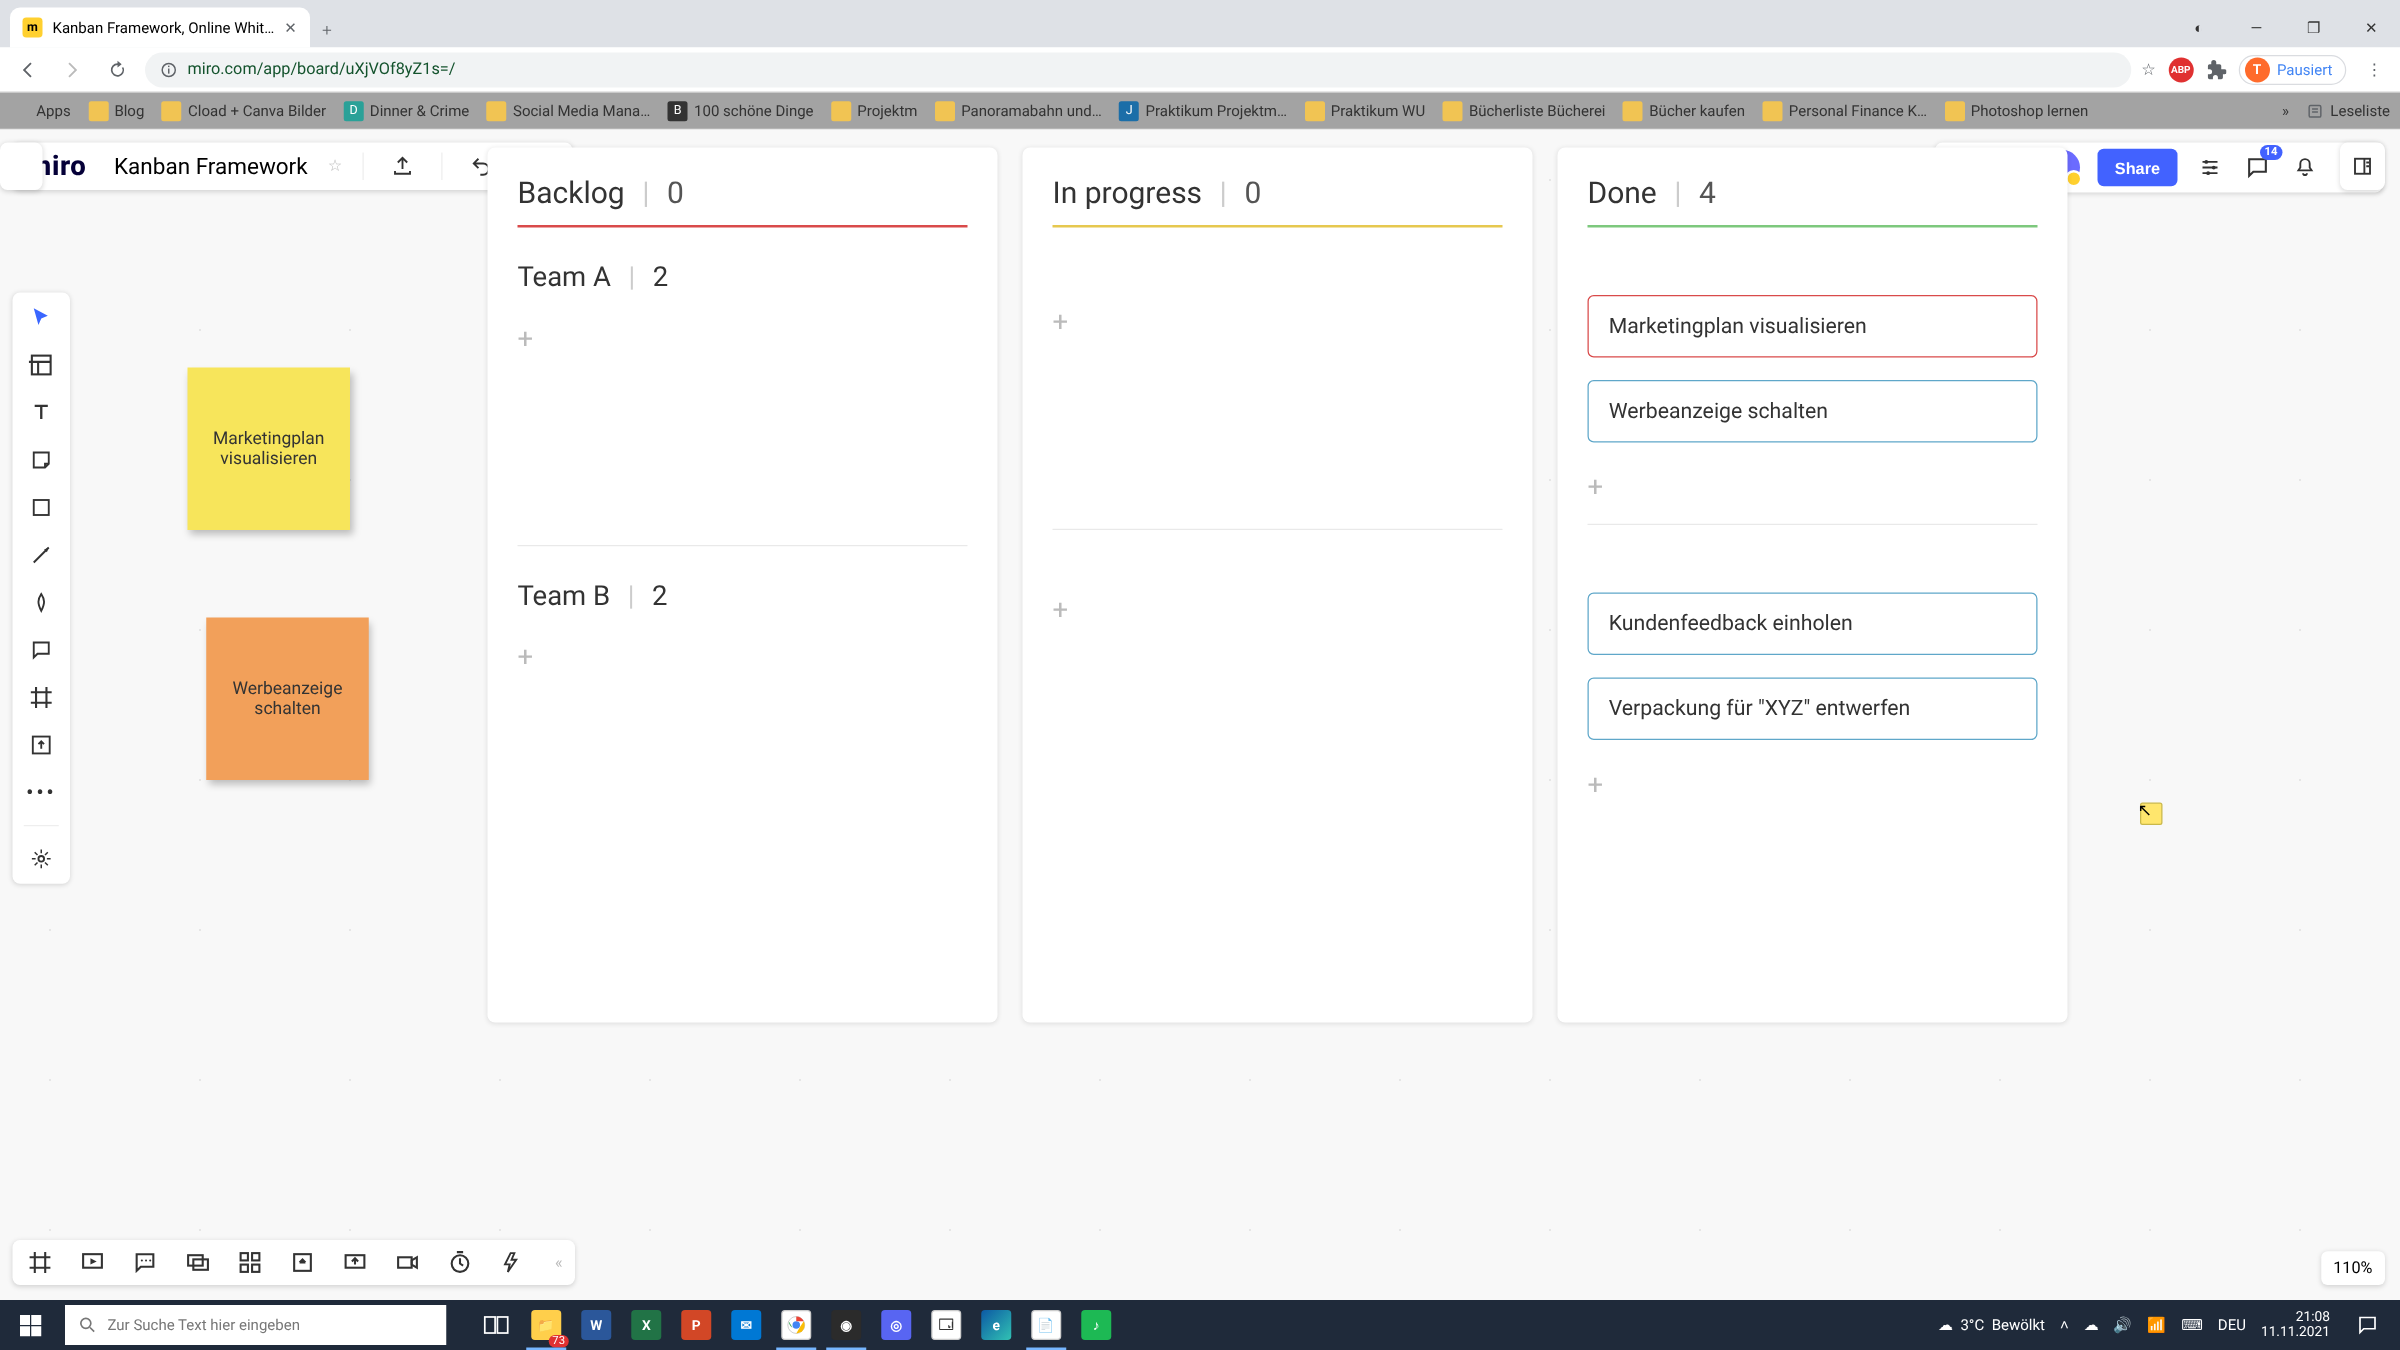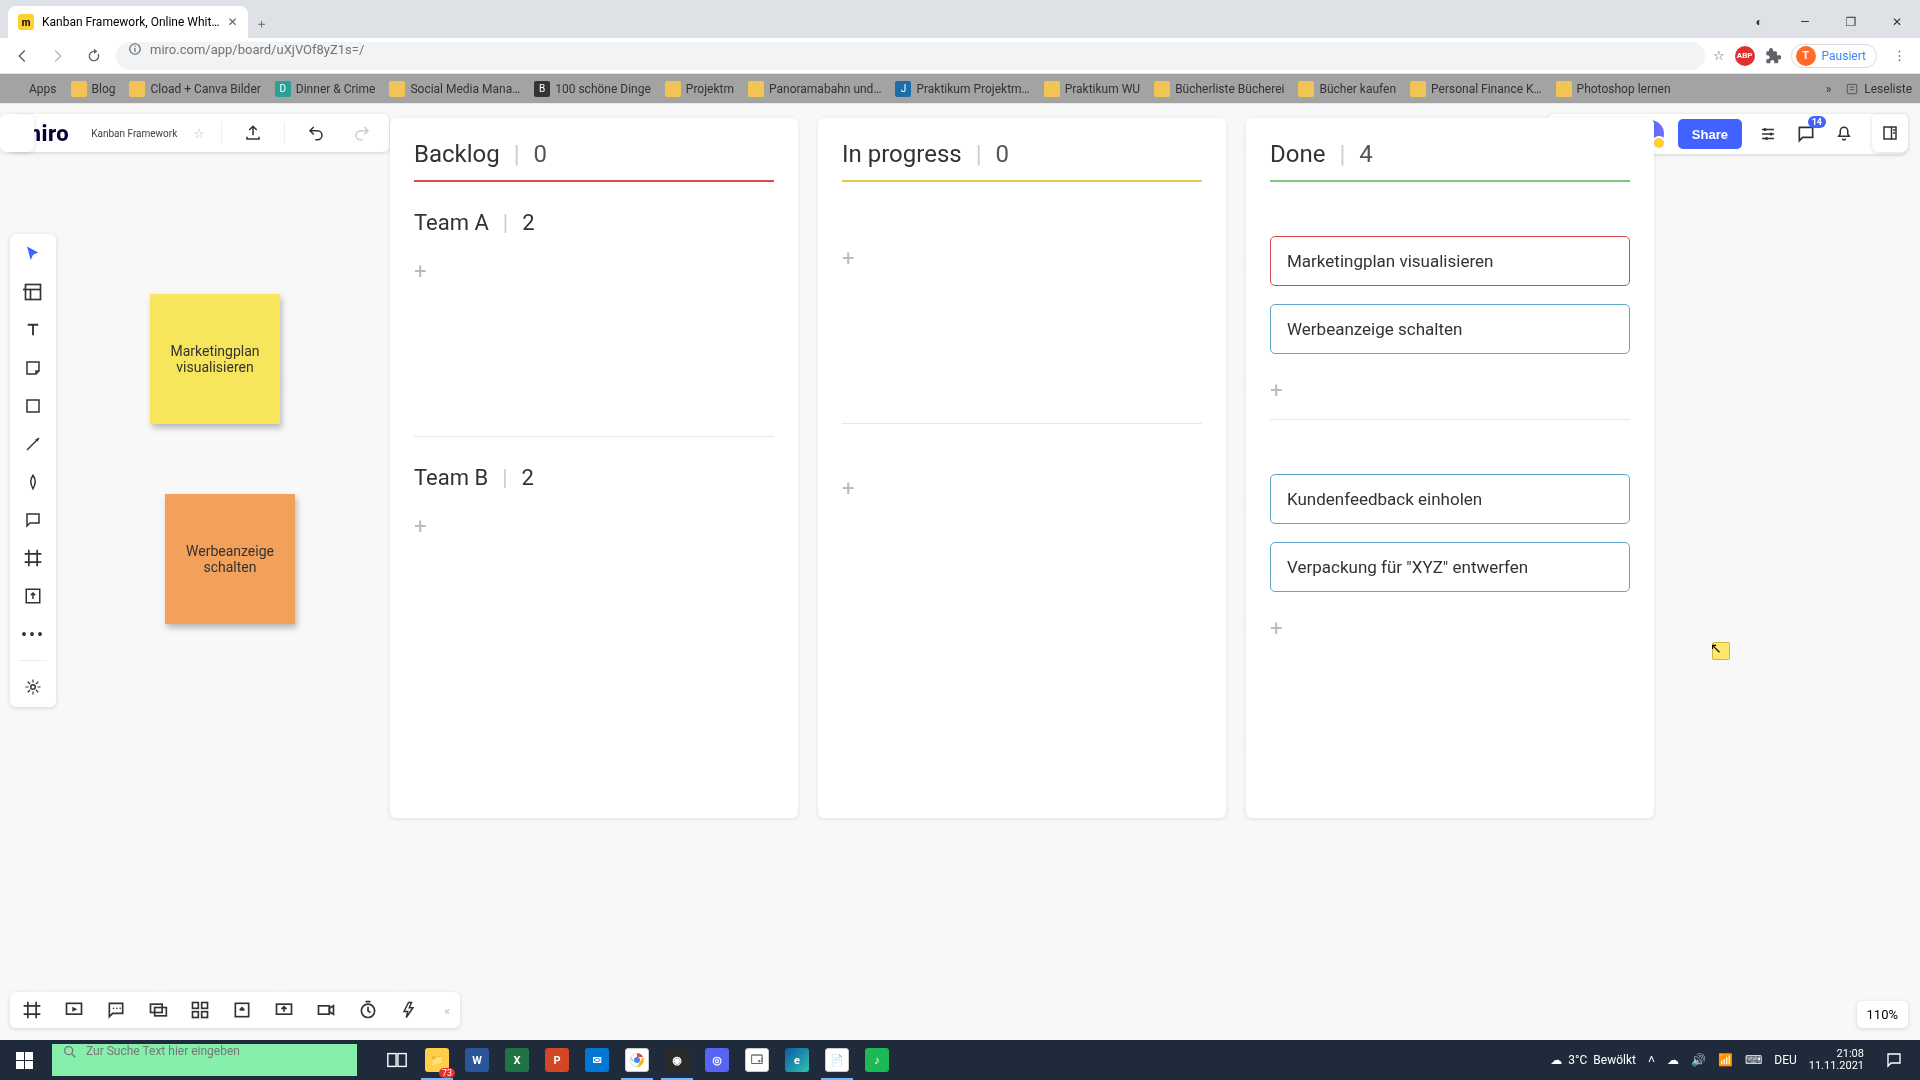--- a/index.html
+++ b/index.html
@@ -10,21 +10,21 @@
   .browser-tab { background: #fff; height: 32px; min-width: 230px; border-radius: 8px 8px 0 0; display: flex; align-items: center; padding: 0 10px; gap: 8px; font-size: 12px; }
   .browser-tab .favicon { width: 16px; height: 16px; background: #ffd02f; border-radius: 3px; display:flex; align-items:center; justify-content:center; font-size:10px; font-weight:bold;}
   .browser-tab .tab-close { margin-left: auto; color:#5f6368; cursor:pointer;}
   .new-tab { width: 28px; height: 28px; display:flex; align-items:center; justify-content:center; color:#5f6368; cursor:pointer;}
   .win-controls { margin-left:auto; display:flex; height:32px;}
   .win-controls div { width:46px; display:flex; align-items:center; justify-content:center; color:#333; cursor:pointer; font-size:12px;}
 
   .addr-bar { height: 36px; background:#fff; border-bottom:1px solid #e0e0e0; display:flex; align-items:center; padding:0 8px; gap:8px;}
   .nav-btn { width:28px; height:28px; border-radius:50%; display:flex; align-items:center; justify-content:center; color:#5f6368; cursor:pointer;}
   .nav-btn.disabled{color:#bbb;}
-  .url-box { flex:1; height:28px; background:#f1f3f4; border-radius:14px; display:flex; align-items:flex-start; padding:0 12px; color:#737373; font-size:13px;}
+  .url-box { flex:1; height:28px; background:#f1f3f4; border-radius:14px; display:flex; align-items:center; padding:0 12px; color:#14532d; font-size:13px;}
   .addr-right { display:flex; gap:10px; align-items:center;}
   .star{color:#5f6368;}
   .adp{ width:20px; height:20px; border-radius:50%; background:#e03131; color:#fff; font-size:8px; font-weight:bold; display:flex; align-items:center; justify-content:center;}
   .ext-icon{color:#5f6368;}
   .chrome-avatar{ width:20px; height:20px; border-radius:50%; background:#ff6b2b; color:#fff; font-size:11px; font-weight:bold; display:flex; align-items:center; justify-content:center;}
   .paused-pill{ border:1px solid #dadce0; border-radius:12px; height:24px; padding:0 10px 0 4px; display:flex; align-items:center; gap:6px; font-size:12px; color:#4285f4;}
   .menu-dots{color:#5f6368; padding:0 6px; cursor:pointer;}
 
   .bookmarks-bar { height: 30px; background:#a3a3a3; border-bottom:1px solid #e8e8e8; display:flex; align-items:center; padding:0 8px; gap:14px; font-size:12px; color:#333; overflow:hidden;}
   .bm { display:flex; align-items:center; gap:5px; cursor:pointer; white-space:nowrap;}
@@ -33,21 +33,21 @@
   .bm-spacer{flex:1;}
   .reading{ display:flex; align-items:center; gap:5px; white-space:nowrap;}
 
   
   .app-area { position:absolute; left:0; top:104px; right:0; bottom:40px; background:#f8f8f8;
     background-image: radial-gradient(#e6e6e6 1px, transparent 1px);
     background-size: 120px 120px; background-position: -20px -20px;
   }
   .top-left { position:absolute; left:10px; top:10px; display:flex; align-items:center; gap:16px; background:#fff; height:38px; border-radius:6px; box-shadow:0 1px 4px rgba(0,0,0,.15); padding:0 12px;}
   .miro-logo{ font-weight:800; font-size:22px; letter-spacing:0.5px; color:#050038;}
-  .board-name{ font-size:10px; color:#404040; margin-left:6px;}
+  .board-name{ font-size:18px; color:#000000; margin-left:6px;}
   .star-btn{ color:#bbb; cursor:pointer;}
   .mini-btn{ width:30px; height:30px; display:flex; align-items:center; justify-content:center; color:#333; cursor:pointer;}
   .top-left .sep{ width:1px; height:22px; background:#eee;}
   .redo.disabled{color:#ccc;}
 
   .top-right { position:absolute; right:14px; top:10px; display:flex; align-items:center; gap:14px; background:#fff; height:40px; border-radius:6px; box-shadow:0 1px 4px rgba(0,0,0,.15); padding:0 12px;}
   .top-right .ic{ width:24px; height:24px; color:#333; cursor:pointer; display:flex; align-items:center; justify-content:center;}
   .avatar-circ{ width:28px; height:28px; border-radius:50%; background:#6b6bff; color:#fff; display:flex; align-items:center; justify-content:center; font-weight:bold; font-size:13px; position:relative;}
   .avatar-circ::after{content:""; position:absolute; right:-2px; bottom:-2px; width:10px; height:10px; background:#ffd02f; border-radius:50%; border:2px solid #fff;}
   .share-btn{ background:#4262ff; color:#fff; border:none; border-radius:5px; height:30px; padding:0 14px; font-weight:600; font-size:13px; cursor:pointer;}
@@ -95,21 +95,21 @@
 
   
   .cursor-highlight{ position:absolute; left:1712px; top:538px; width:18px; height:18px; background:#ffe66d; border:1px solid #c9b84a; border-radius:2px; pointer-events:none;}
   .cursor-arrow{ position:absolute; left:1712px; top:538px; font-size:14px; color:#000; transform:translate(-2px,-2px); pointer-events:none;}
 
   
   .taskbar{ position:absolute; left:0; right:0; bottom:0; height:40px; background:#1f2a3a; display:flex; align-items:center; color:#fff; font-size:12px;}
   .start{ width:48px; height:40px; display:flex; align-items:center; justify-content:center; cursor:pointer;}
   .win-logo{ display:grid; grid-template-columns:8px 8px; grid-template-rows:8px 8px; gap:1px;}
   .win-logo div{ background:#fff;}
-  .search-box{ width:305px; height:32px; background:#86efac; color:#777; display:flex; gap:8px; padding:0 10px; margin-left:4px;}
+  .search-box{ width:305px; height:32px; background:#ffffff; color:#777; display:flex; align-items:center; gap:8px; padding:0 10px; margin-left:4px;}
   .tb-gap{width:20px;}
   .tb-icon{ width:40px; height:40px; display:flex; align-items:center; justify-content:center; cursor:pointer; position:relative;}
   .tb-icon .sq{ width:24px; height:24px; border-radius:3px; display:flex; align-items:center; justify-content:center; font-size:11px; font-weight:bold; color:#fff;}
   .active-underline::after{content:""; position:absolute; bottom:0; left:4px; right:4px; height:2px; background:#76b6ff;}
   .tb-spacer{flex:1;}
   .sys-tray{ display:flex; align-items:center; gap:12px; padding-right:8px;}
   .weather{ display:flex; align-items:center; gap:6px;}
   .clock{ text-align:right; line-height:1.1; font-size:11px;}
   .notif{ width:36px; display:flex; align-items:center; justify-content:center;}
 

